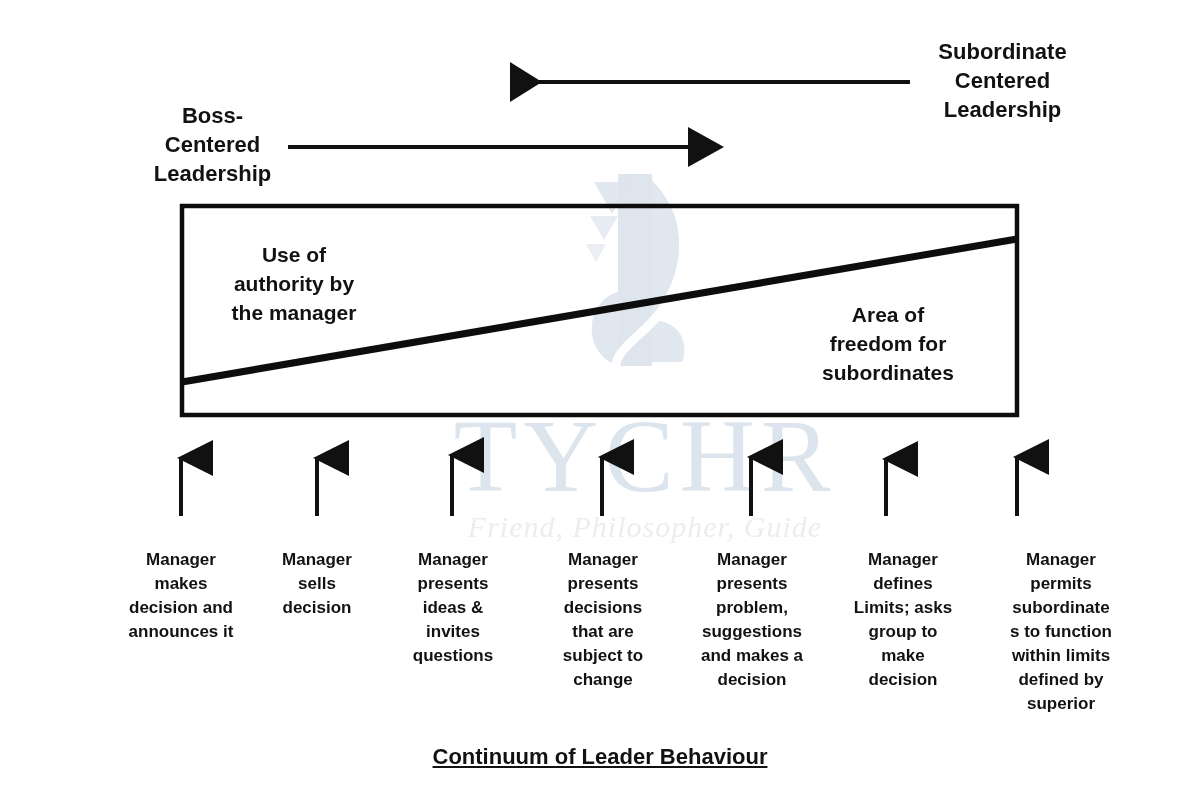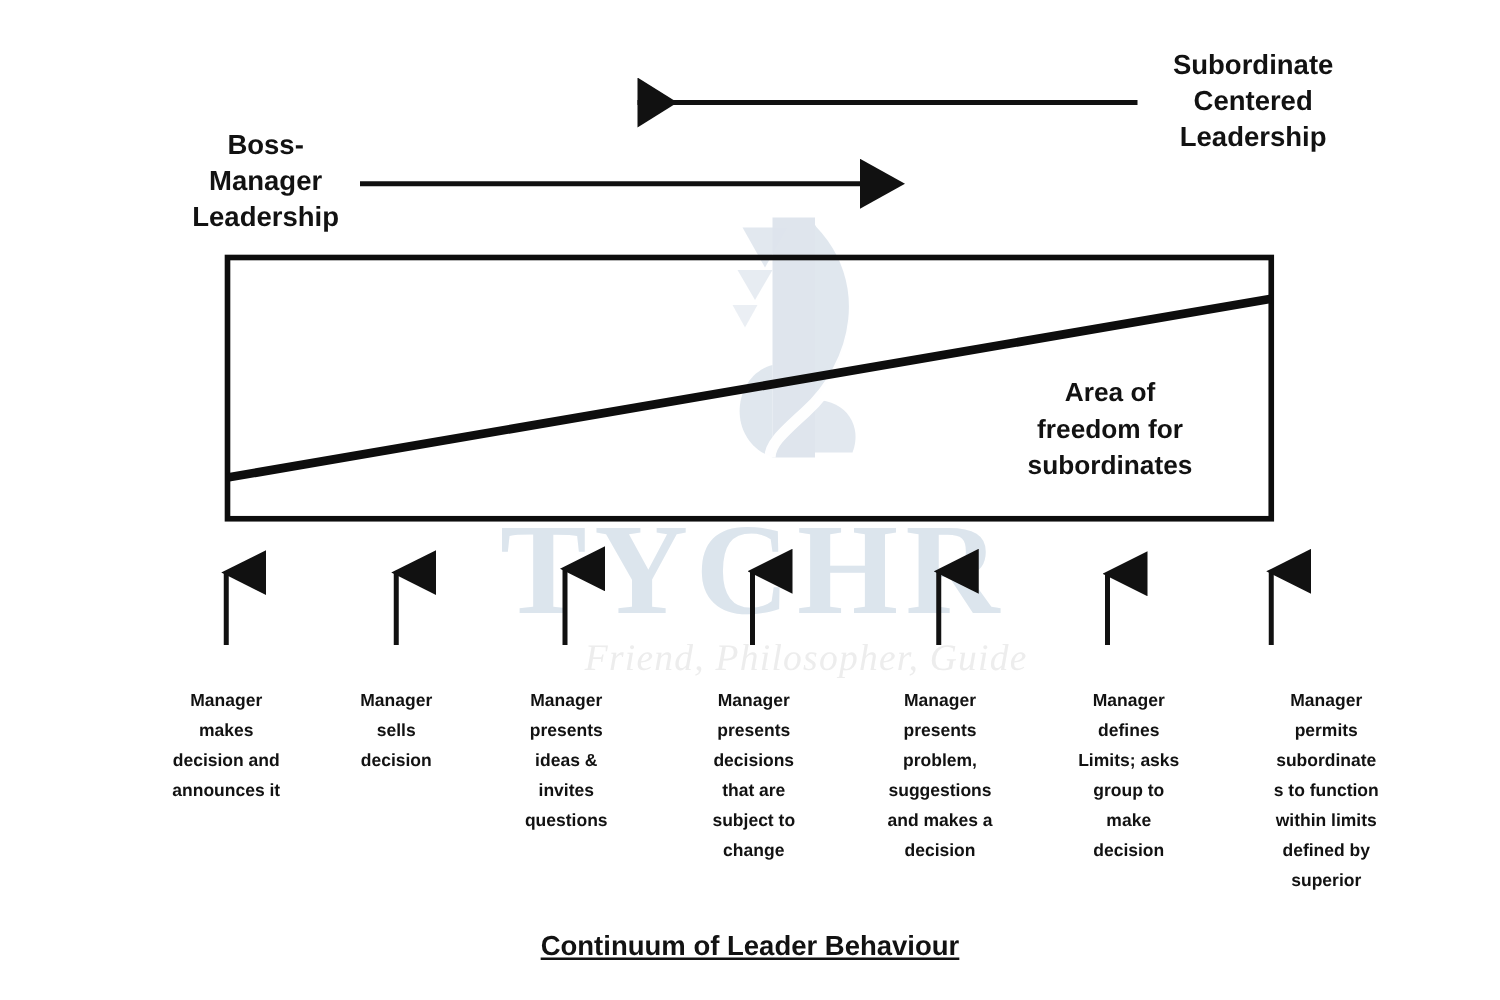--- a/index.html
+++ b/index.html
@@ -24,27 +24,27 @@
   }
   .wm-logo {
     position:absolute;
     left:560px; top:170px;
     width:160px; height:200px;
   }
   .wm-word {
     position:absolute;
     left:400px; top:404px;
     width:490px;
-    text-align:left;
+    text-align:center;
     font-family:"Liberation Serif", serif;
     font-size:104px;
     line-height:104px;
     letter-spacing:6px;
     color:#dce5ed;
-    font-weight:700;
+    font-weight:400;
     user-select:none;
   }
   .wm-tagline {
     position:absolute;
     left:400px; top:510px;
     width:490px;
     text-align:center;
     font-family:"Liberation Serif", serif;
     font-style:italic;
     font-size:30px;
@@ -88,21 +88,21 @@
     white-space:pre-line;
   }
   #use-auth { left:203px; top:240px; width:182px; }
   #area-free{ left:795px; top:300px; width:186px; }
 
   
   .col {
     position:absolute;
     top:548px;
     font-weight:700;
-    font-size:14px;
+    font-size:17px;
     line-height:24px;
     text-align:center;
     color:#121212;
     white-space:pre-line;
   }
 
   
   #footer-title {
     position:absolute;
     left:0; top:744px;
@@ -132,21 +132,21 @@
       </g>
       <path d="M96 8 C140 54 128 120 84 160 C64 178 56 186 56 196" fill="none" stroke="#ffffff" stroke-width="9" opacity="0.95"></path>
     </svg>
     <div class="wm-word">TYCHR</div>
     <div class="wm-tagline">Friend, Philosopher, Guide</div>
   </div>
 
   <div id="content">
 
     <div id="boss-label" class="side-label">Boss-
-Manager
+Centered
 Leadership</div>
 
     <div id="sub-label" class="side-label">Subordinate
 Centered
 Leadership</div>
 
     <svg id="arrows-svg">
       <defs>
         <marker id="arrowLeft" markerWidth="10" markerHeight="10" refX="8" refY="5" orient="auto-start-reverse" markerUnits="strokeWidth">
           <path d="M8,0 L8,10 L0,5 Z" fill="#111111"></path>
@@ -166,20 +166,23 @@
       <g>
         <line x1="288" y1="147" x2="692" y2="147" stroke="#111111" stroke-width="4" marker-end="url(#arrowRight)"></line>
       </g>
     </svg>
 
     <svg id="box-svg">
       <rect x="182" y="206" width="835" height="209" fill="none" stroke="#0d0d0d" stroke-width="4.5"></rect>
       <line x1="182" y1="382" x2="1017" y2="239" stroke="#0d0d0d" stroke-width="7"></line>
     </svg>
 
+    <div id="use-auth" class="box-label">Use of
+authority by
+the manager</div>
 
     <div id="area-free" class="box-label">Area of
 freedom for
 subordinates</div>
 
     <svg id="ticks-svg">
       <g>
           <line x1="181" y1="516" x2="181" y2="458" stroke="#111111" stroke-width="4" marker-end="url(#arrowUp)"></line>
         </g>
       <g>

